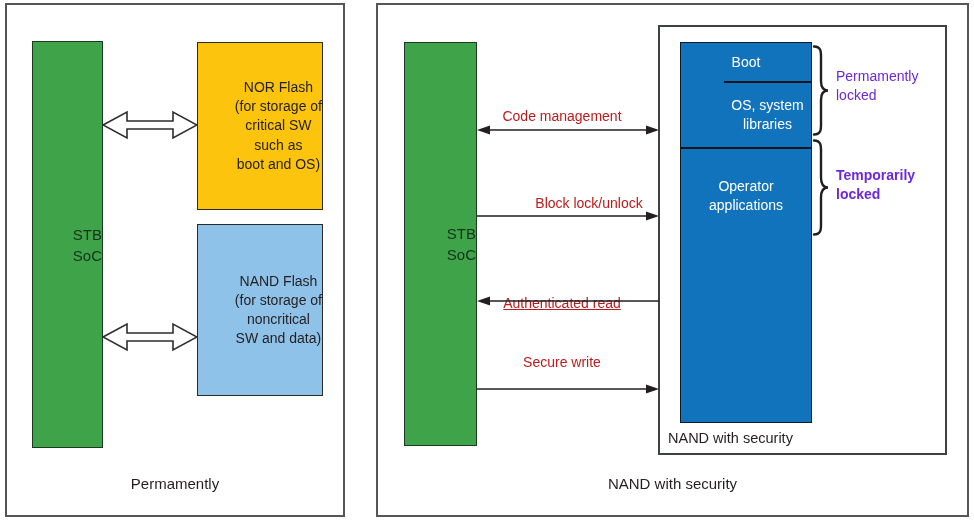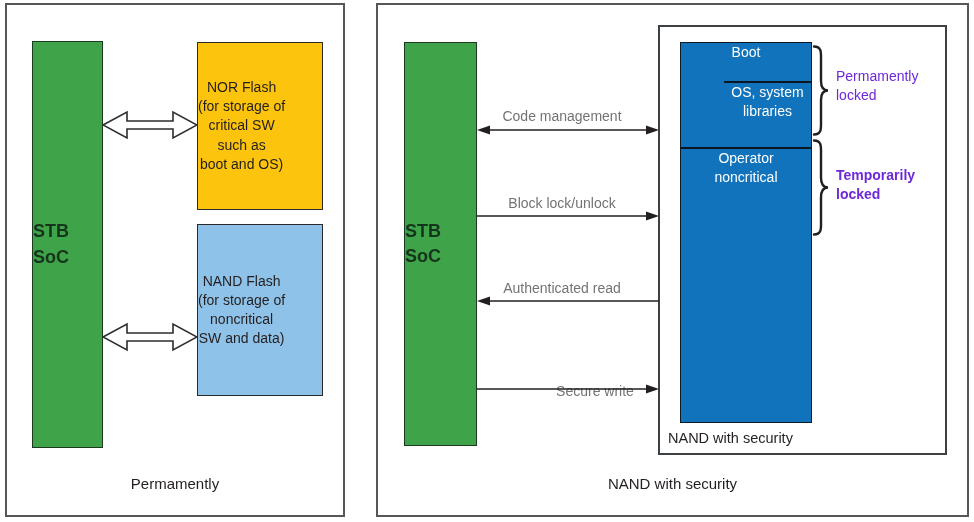--- a/index.html
+++ b/index.html
@@ -5,48 +5,48 @@
   html,body{margin:0;padding:0;background:#ffffff;}
   .stage{
     position:relative;width:974px;height:522px;background:#ffffff;
     font-family:"Liberation Sans","DejaVu Sans",sans-serif;
     color:#231f20;overflow:hidden;
   }
   .panel{position:absolute;top:3px;height:514px;border:2px solid #54565a;background:#ffffff;box-sizing:border-box;}
   .panel.left{left:5px;width:340px;}
   .panel.right{left:376px;width:593px;}
 
-  .box{position:absolute;box-sizing:border-box;display:flex;align-items:center;justify-content:flex-start;text-align:center;}
+  .box{position:absolute;box-sizing:border-box;display:flex;align-items:center;justify-content:flex-end;text-align:center;}
   .ml{white-space:pre-line;}
   .lbl{font-size:14px;line-height:1.36;color:#231f20;}
 
   
   .soc-left{left:25px;top:36px;width:71px;height:407px;background:#3fa34a;border:1.5px solid #1c3a22;}
-  .soc-text{font-size:18px;line-height:1.4;color:#15341c;font-weight:bold;}
+  .soc-text{font-size:15px;line-height:1.4;color:#15341c;font-weight:normal;}
   .nor{left:190px;top:37px;width:126px;height:168px;background:#fcc40d;border:1.5px solid #2b2односб;}
   .nor,.nandl{border:1.5px solid #2b2a28;}
   .nandl{left:190px;top:219px;width:126px;height:172px;background:#8fc2e8;}
   .open-arrow{position:absolute;left:95px;width:96px;height:32px;}
   .oa1{top:104px;} .oa2{top:316px;}
   .caption{position:absolute;left:0;width:100%;top:470px;text-align:center;font-size:15px;color:#231f20;}
 
   
   .soc-right{left:26px;top:37px;width:73px;height:404px;background:#3fa34a;border:1.5px solid #1c3a22;}
   .outer-box{position:absolute;left:280px;top:20px;width:289px;height:430px;border:2px solid #3e4144;background:#ffffff;box-sizing:border-box;}
   .outer-label{position:absolute;left:290px;top:425px;font-size:14.5px;color:#231f20;}
   .stack{position:absolute;left:302px;top:37px;width:132px;height:381px;border:1.5px solid #0e1a24;box-sizing:border-box;display:flex;flex-direction:column;background:#1173bb;}
-  .sec{box-sizing:border-box;display:flex;justify-content:center;text-align:center;color:#ffffff;font-size:14px;line-height:1.35;}
+  .sec{box-sizing:border-box;display:flex;align-items:center;justify-content:center;text-align:center;color:#ffffff;font-size:14px;line-height:1.35;}
   .sec + .sec{border-top:2px solid #0c1620;}
   .sec.s1{height:38px;} .sec.s2{height:66px;margin-left:43px;} .sec.s3{height:96px;} .sec.s4{flex:1;}
   .brace{position:absolute;left:433px;width:20px;}
   .br1{top:40px;height:91px;} .br2{top:134px;height:97px;}
   .lock-label{position:absolute;left:458px;width:120px;font-size:14px;line-height:1.36;color:#6d28d9;text-align:left;}
   .lk1{top:62px;} .lk2{top:161px;font-weight:bold;}
-  .flow-label{position:absolute;left:100px;width:168px;text-align:center;font-size:14px;color:#737373;}
-  .fl1{top:103px;} .fl2{top:190px;} .fl3{top:275px;} .fl4{top:378px;padding-left:33px;}
+  .flow-label{position:absolute;left:100px;width:168px;text-align:center;font-size:14px;color:#b91c1c;}
+  .fl1{top:103px;} .fl2{top:190px;margin-left:27px;} .fl3{top:290px;text-decoration:underline;} .fl4{top:349px;}
   .flow-arrow{position:absolute;left:99px;width:182px;height:14px;}
   .fa1{top:118px;} .fa2{top:204px;} .fa3{top:289px;} .fa4{top:377px;}
 </style>
 </head>
 <body>
 
 <div class="stage">
 
   <section class="panel left">
 
@@ -94,21 +94,21 @@
     <div class="stack">
       <div class="sec s1">
         <span class="ml">Boot</span>
       </div>
       <div class="sec s2">
         <span class="ml">OS, system
 libraries</span>
       </div>
       <div class="sec s3">
         <span class="ml">Operator
-noncritical</span>
+applications</span>
       </div>
     </div>
 
     <svg class="brace br1" viewBox="0 0 20 91" preserveAspectRatio="none">
       <path d="M3,1.5 C11,1.5 10,8 10,16 L10,36 C10,42.5 12,45.5 17,45.5 C12,45.5 10,48.5 10,55 L10,75 C10,83 11,89.5 3,89.5" fill="none" stroke="#231f20" stroke-width="2.4" stroke-linecap="round"></path>
     </svg>
     <div class="lock-label lk1 ml">Permamently
 locked</div>
 
     <svg class="brace br2" viewBox="0 0 20 97" preserveAspectRatio="none">

